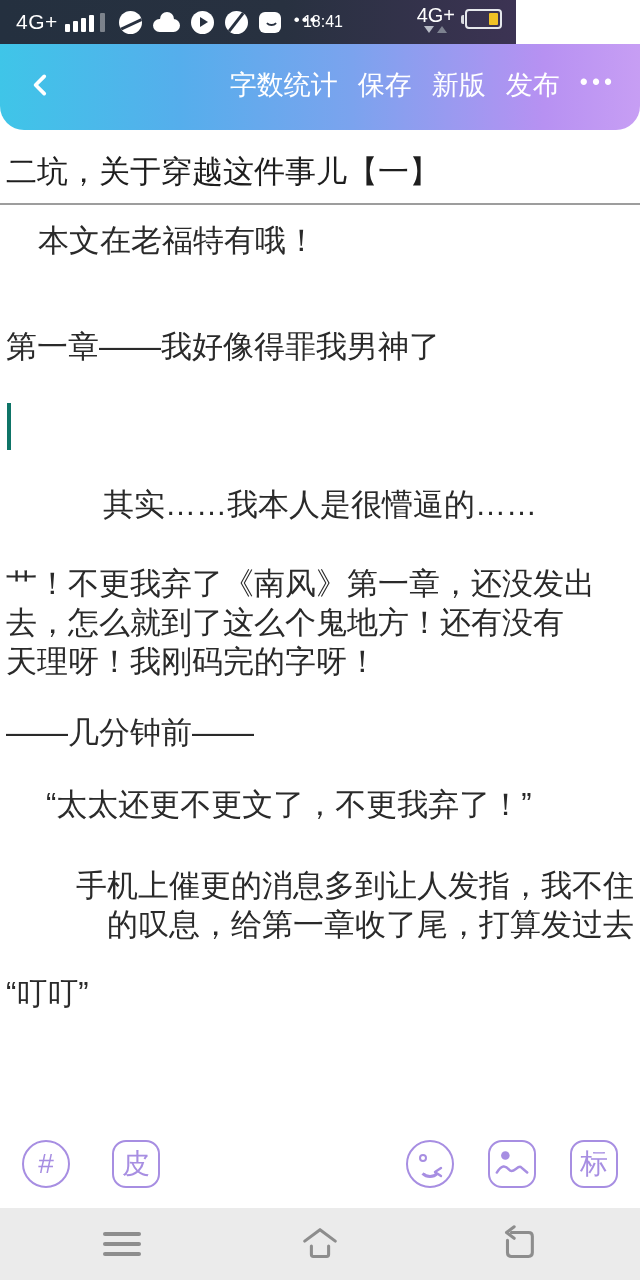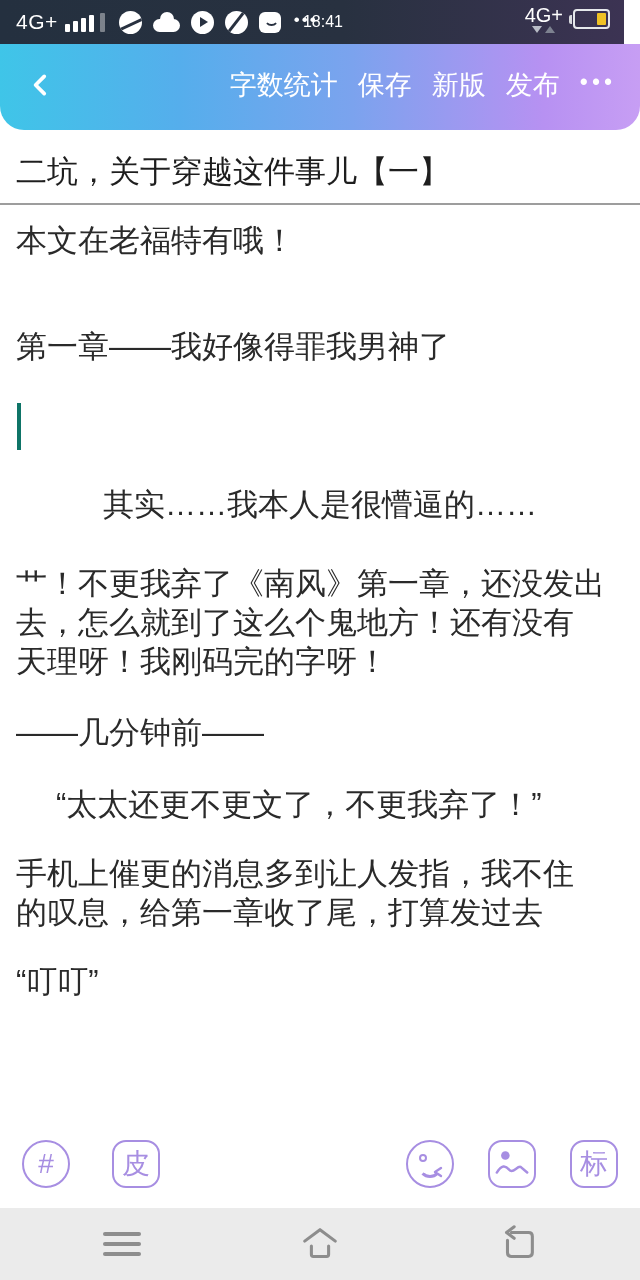--- a/index.html
+++ b/index.html
@@ -2,21 +2,21 @@
 <html><head>
 <meta charset="utf-8">
 <style>
   * { margin:0; padding:0; box-sizing:border-box; }
   html,body { background:#fff; }
   body { font-family:"Liberation Sans","DejaVu Sans",sans-serif; }
   .phone { position:relative; width:640px; height:1280px; background:#ffffff; overflow:hidden; }
 
   
   .status-bar {
-    position:absolute; top:0; left:0; width:624px; height:44px;
+    position:absolute; top:0; left:0; width:516px; height:44px;
     background:linear-gradient(90deg,#24303f 0%,#283140 55%,#3c3353 100%);
     display:flex; align-items:center; padding:0 16px; color:#fff;
   }
   .sb-net { font-size:21px; font-weight:400; letter-spacing:0.5px; }
   .sig-bars { display:flex; align-items:flex-end; gap:3px; margin-left:7px; height:20px; }
   .sig-bars i { display:block; width:5px; background:#fff; border-radius:1px; }
   .sig-bars i.b1{height:8px} .sig-bars i.b2{height:11px} .sig-bars i.b3{height:14px} .sig-bars i.b4{height:17px}
   .sig-bars i.b5{height:19px; background:rgba(255,255,255,0.4); margin-left:3px;}
   .sb-icons { display:flex; align-items:center; gap:11px; margin-left:14px; }
   .ic-planet { width:23px; height:23px; background:#fff; border-radius:50%; position:relative; overflow:hidden; }
@@ -48,34 +48,34 @@
     background:linear-gradient(90deg,#3fc5e8 0%,#55aeec 28%,#7ba3ee 55%,#b791f2 85%,#c79ef4 100%);
     border-radius:0 0 24px 24px;
     display:flex; align-items:center; color:#fff; padding:0 24px 4px 24px;
   }
   .nav-back { width:34px; height:34px; display:flex; align-items:center; justify-content:center; }
   .nav-spacer { flex:1; }
   .nav-items { display:flex; align-items:center; gap:20px; font-size:27px; }
   .nav-more { font-size:23px; letter-spacing:4px; position:relative; top:-3px; }
 
   
-  .content { position:absolute; top:130px; left:0; width:640px; padding:0 16px; color:#2a2a2a; }
+  .content { position:absolute; top:130px; left:0; width:640px; padding:0 6px; color:#2a2a2a; }
   .doc-title { margin-top:22px; font-size:31px; line-height:39px; color:#1e1e1e; }
   .divider { margin:12px -18px 0 -18px; height:2px; background:#9d9d9d; }
   .para { font-size:31px; line-height:39px; }
-  .p0 { margin-top:16px; }
+  .p0 { margin-top:16px;margin-left:32px; }
   .p1 { margin-top:67px; }
   .caret-line { margin-top:37px; height:47px; }
   .caret { display:block; width:4px; height:47px; background:#0e7467; margin-left:1px; }
   .p2 { margin-top:35px;text-align:center; }
   .p3 { margin-top:40px; }
   .p4 { margin-top:32px; }
   .p5 { margin-top:33px;margin-left:40px; }
   .p6 { margin-top:37px; }
-  .p7 { margin-top:30px; }
+  .p7 { margin-top:42px;text-align:right; }
   .p8 { margin-top:30px; }
 
   
   .toolbar { position:absolute; top:1140px; left:0; width:640px; height:48px; display:flex; align-items:center; padding:0 22px; }
   .tb-left { display:flex; gap:42px; }
   .tb-right { display:flex; gap:34px; margin-left:auto; }
   .tb-btn {
     width:48px; height:48px; border:2.5px solid #a78ee2; color:#a78ee2;
     display:flex; align-items:center; justify-content:center;
     font-size:28px; background:#fff;

